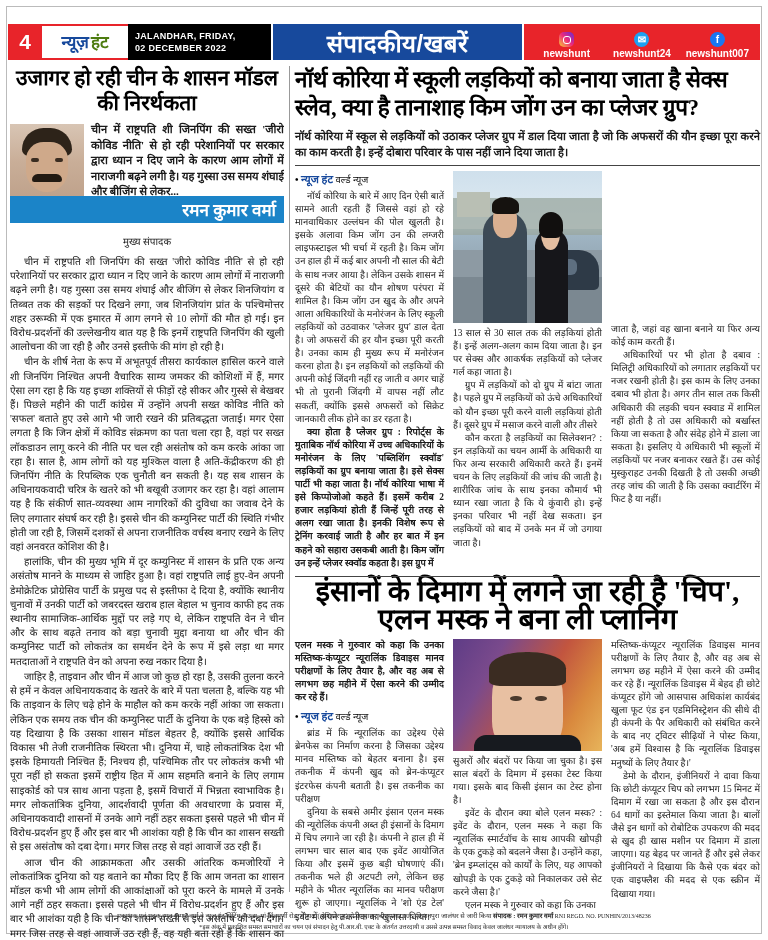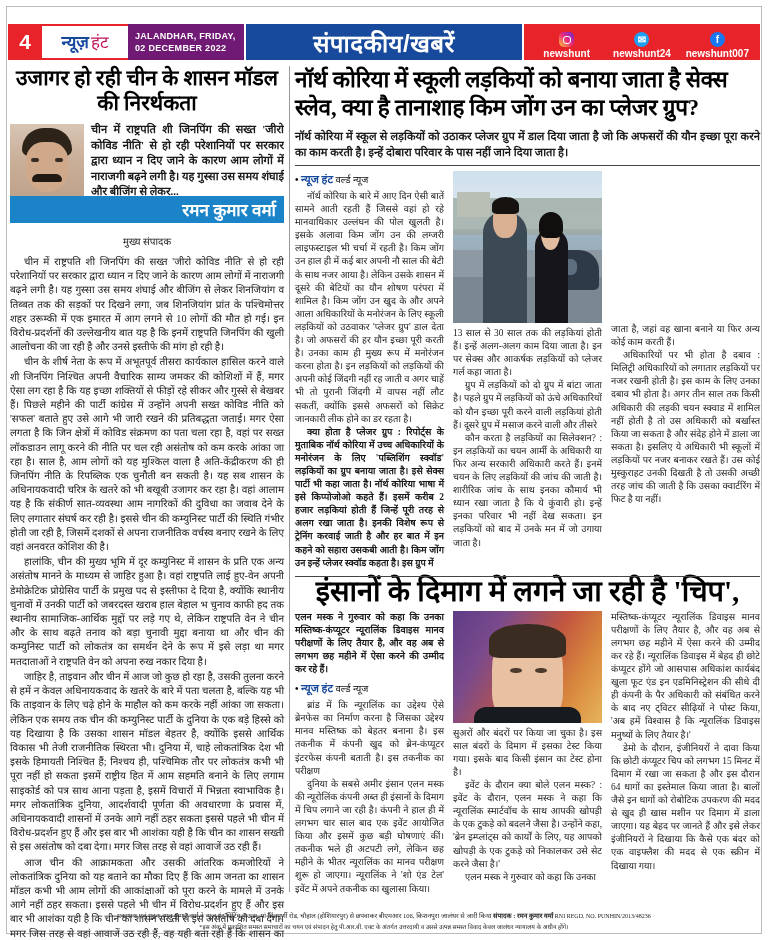--- a/index.html
+++ b/index.html
@@ -57,29 +57,29 @@
   }
   .logo-a {
     font-family: "Liberation Sans", sans-serif;
     font-weight: bold;
     font-size: 17px;
     color: #17499c;
     line-height: 1;
   }
   .logo-b {
     font-family: "Liberation Sans", sans-serif;
-    font-weight: normal;
+    font-weight: bold;
     font-size: 17px;
-    color: #be185d;
+    color: #4d7c0f;
     line-height: 1;
   }
 
   .dateline {
-    width: 116px;
-    background: #701a75;
+    width: 143px;
+    background: #000000;
     color: #fff;
     font-family: "Liberation Sans", sans-serif;
     font-weight: bold;
     font-size: 9px;
     line-height: 12px;
     letter-spacing: 0.3px;
     display: flex;
     flex-direction: column;
     justify-content: center;
     padding-left: 7px;
@@ -498,20 +498,21 @@
         </div>
       </div>
     </div>
 
     <div class="hrule" style="position:relative; margin:6px 0 0 0; background:#444;"></div>
 
     <div>
 
       <div class="story2-head">
         <div>इंसानों के दिमाग में लगने जा रही है 'चिप',</div>
+        <div>एलन मस्क ने बना ली प्लानिंग</div>
       </div>
 
       <div class="story-grid">
 
         <div class="col">
           <p class="subhead noindent">एलन मस्क ने गुरुवार को कहा कि उनका मस्तिष्क-कंप्यूटर न्यूरालिंक डिवाइस मानव परीक्षणों के लिए तैयार है, और वह अब से लगभग छह महीने में ऐसा करने की उम्मीद कर रहे हैं।</p>
           <div class="kicker" style="margin-top:4px;">
             <span class="bullet">•</span>
             <span class="brand-a">न्यूज हंट</span>
             <span class="tag">वर्ल्ड न्यूज</span>

